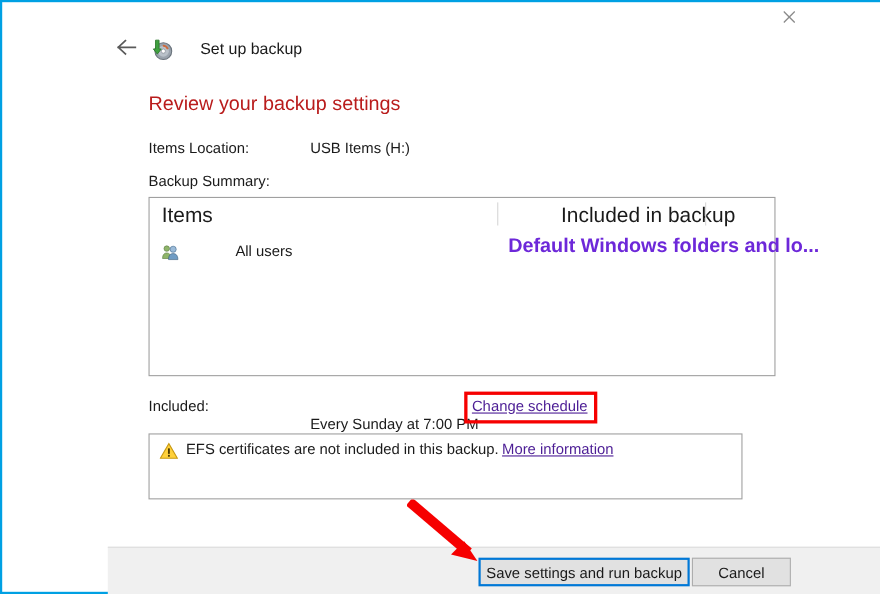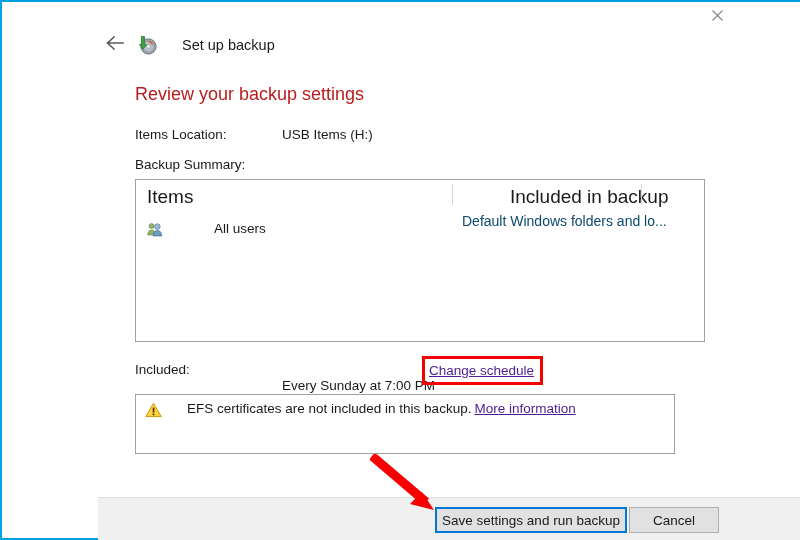--- a/index.html
+++ b/index.html
@@ -168,23 +168,24 @@
   .cell-items-label {
     margin-left: 4px;
     font-size: 13.5px;
     color: #1a1a1a;
     white-space: nowrap;
   }
   .cell-included {
     position: absolute;
     left: 326px;
     top: 4px;
-    font-size: 14px;
-    color: #0c4a6e;
-    white-space: nowrap;
+    font-size: 18px;
+    color: #6d28d9;
+    white-space: nowrap;
+    font-weight: bold;
   }
 
   
   .link {
     color: #4c1d95;
     text-decoration: underline;
     font-size: 13.5px;
     white-space: nowrap;
     cursor: default;
   }
@@ -215,21 +216,21 @@
     display: flex;
     align-items: flex-start;
   }
   .warn-icon {
     width: 17px;
     height: 16px;
     flex: none;
     margin-top: 1px;
   }
   .warning-text {
-    margin-left: 25px;
+    margin-left: 7px;
     font-size: 13.5px;
     color: #1a1a1a;
     white-space: nowrap;
   }
   .warning-text .link { margin-left: 3px; }
 
   
   .footer {
     position: absolute;
     left: 96px;

